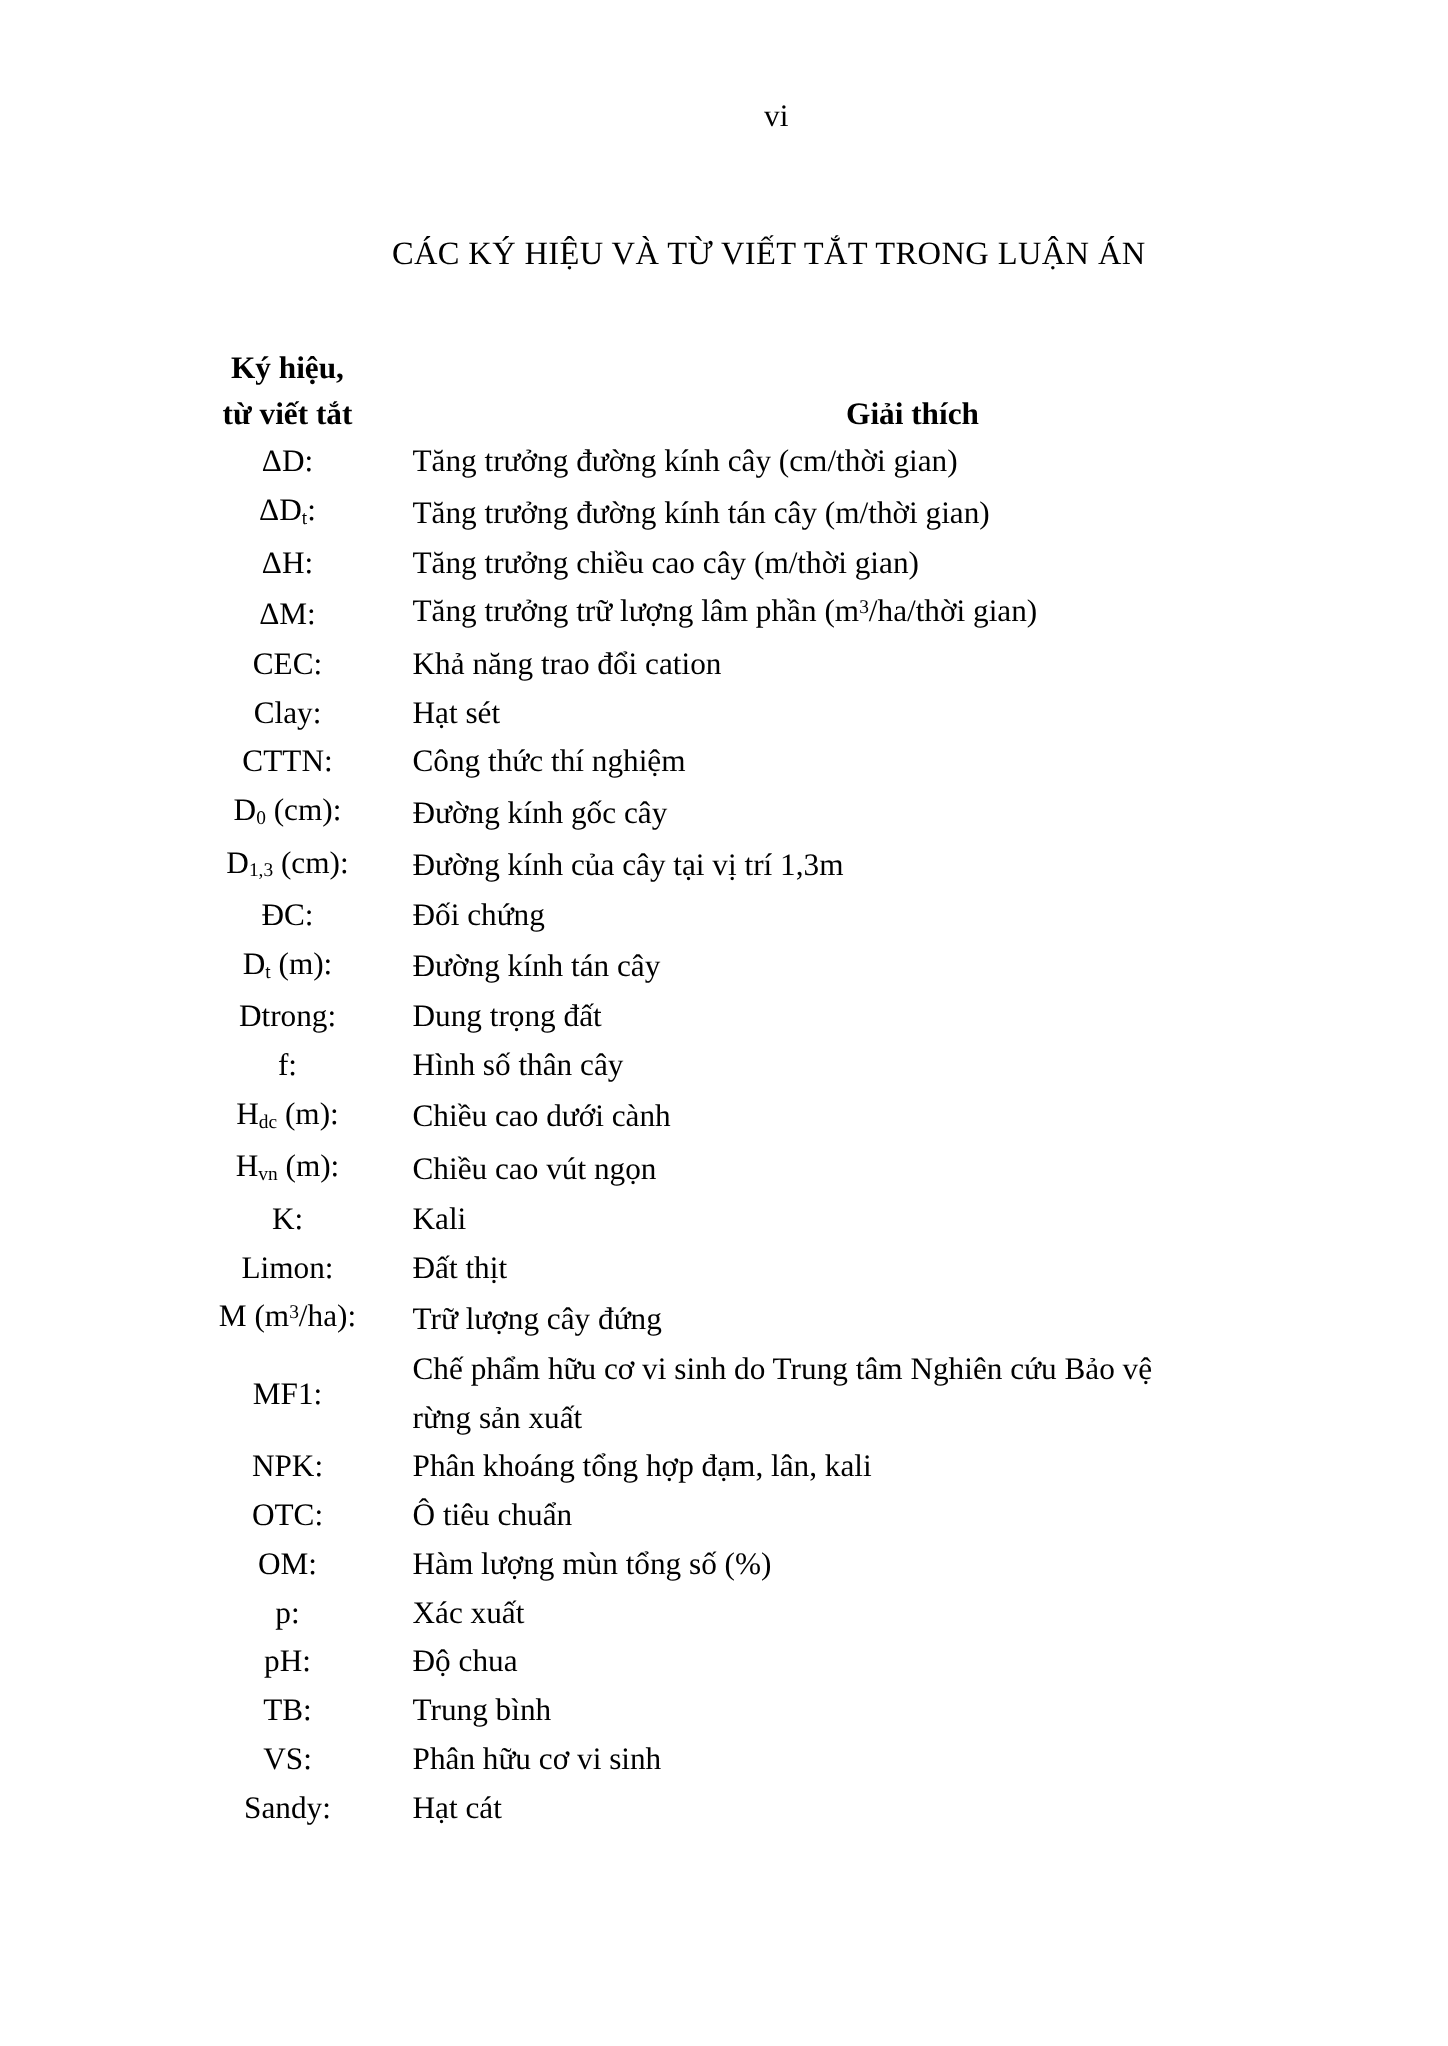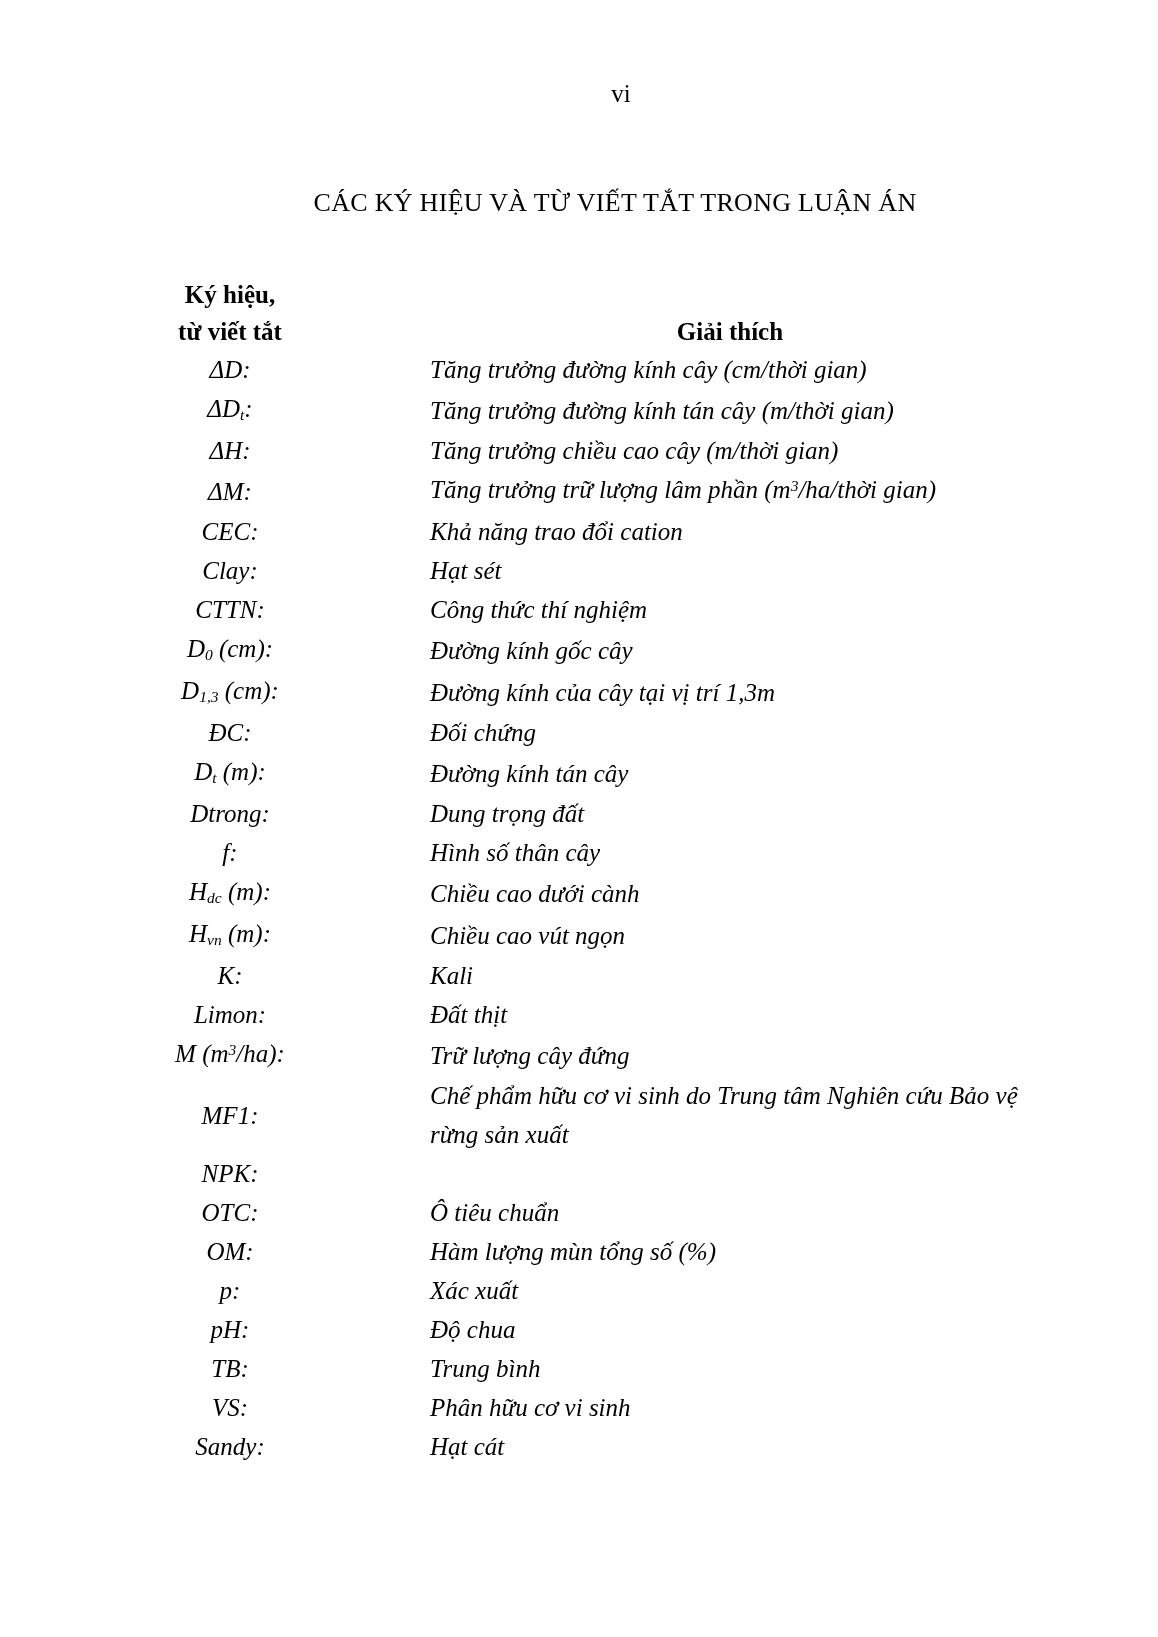--- a/index.html
+++ b/index.html
@@ -52,29 +52,27 @@
   .th-col2 {
     margin-left: 100px;
     width: 600px;
     text-align: center;
     line-height: 37px;
   }
   .row {
     display: flex;
     align-items: center;
     min-height: 39px;
-    font-style: italic;
   }
   .c1 {
     width: 200px;
     text-align: center;
     line-height: 39px;
   }
   .c2 {
-    margin-left: 100px;
     width: 600px;
     line-height: 39px;
   }
   .seg-sub {
     font-size: 0.62em;
     position: relative;
     top: 0.22em;
   }
   .seg-sup {
     font-size: 0.62em;
@@ -171,20 +169,21 @@
         <div class="row">
           <div class="c1"><span>M (m</span><span class="seg-sup">3</span><span>/ha):</span></div>
           <div class="c2"><span>Trữ lượng cây đứng</span></div>
         </div>
         <div class="row">
           <div class="c1"><span>MF1:</span></div>
           <div class="c2"><span>Chế phẩm hữu cơ vi sinh do Trung tâm Nghiên cứu Bảo vệ rừng sản xuất</span></div>
         </div>
         <div class="row">
           <div class="c1"><span>NPK:</span></div>
+          <div class="c2"><span>Phân khoáng tổng hợp đạm, lân, kali</span></div>
         </div>
         <div class="row">
           <div class="c1"><span>OTC:</span></div>
           <div class="c2"><span>Ô tiêu chuẩn</span></div>
         </div>
         <div class="row">
           <div class="c1"><span>OM:</span></div>
           <div class="c2"><span>Hàm lượng mùn tổng số (%)</span></div>
         </div>
         <div class="row">

